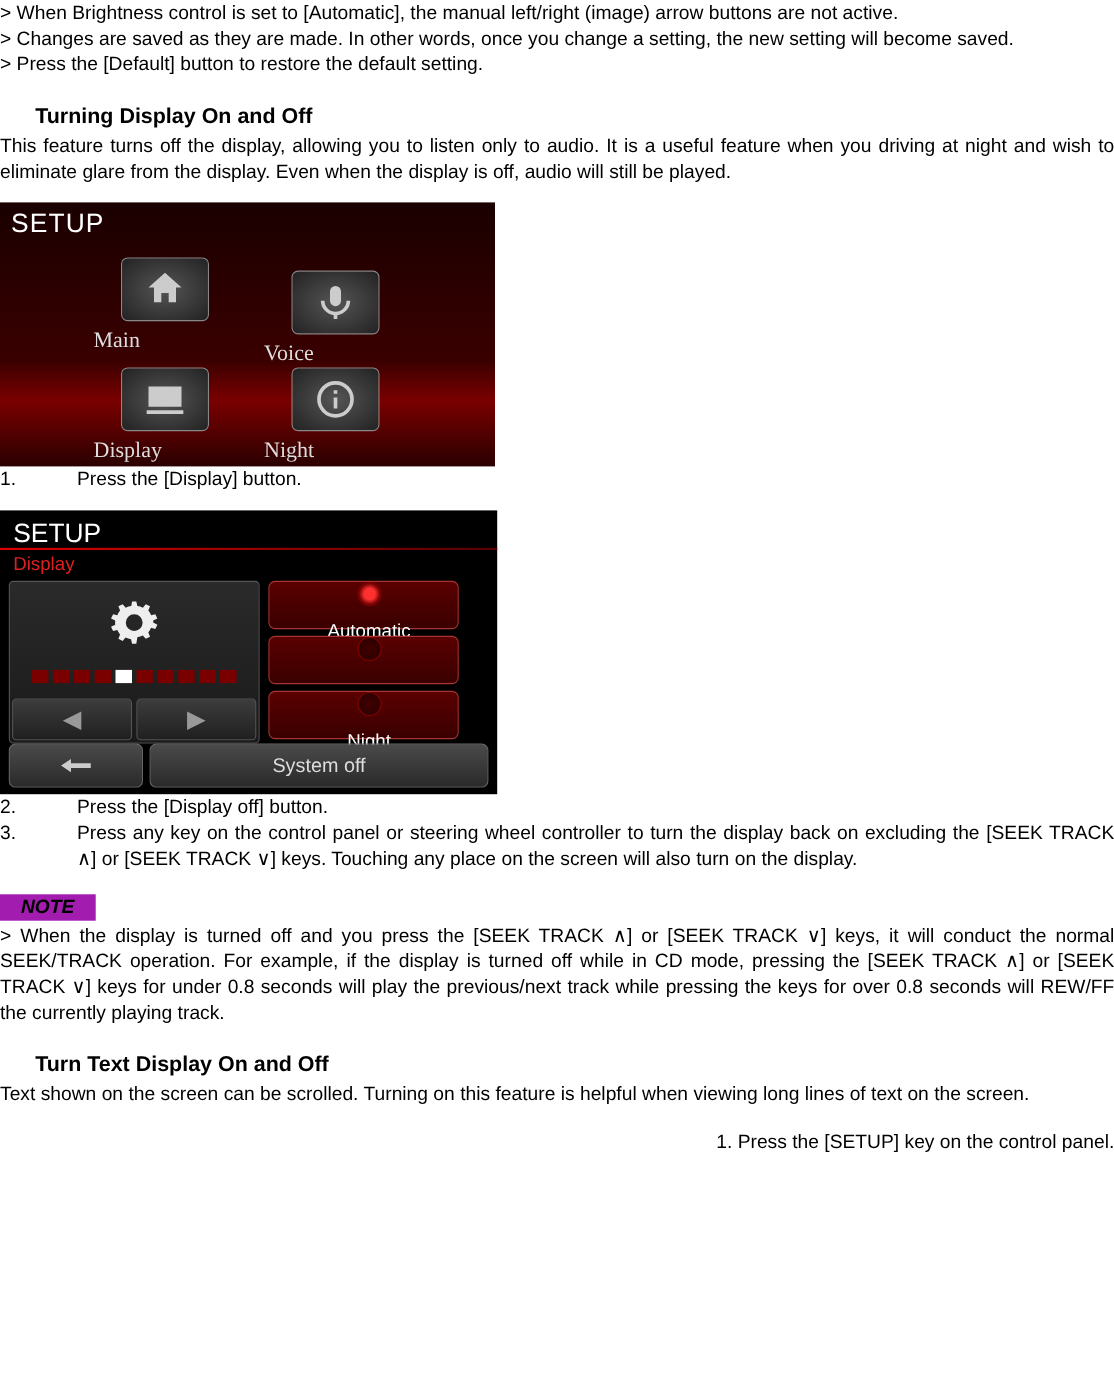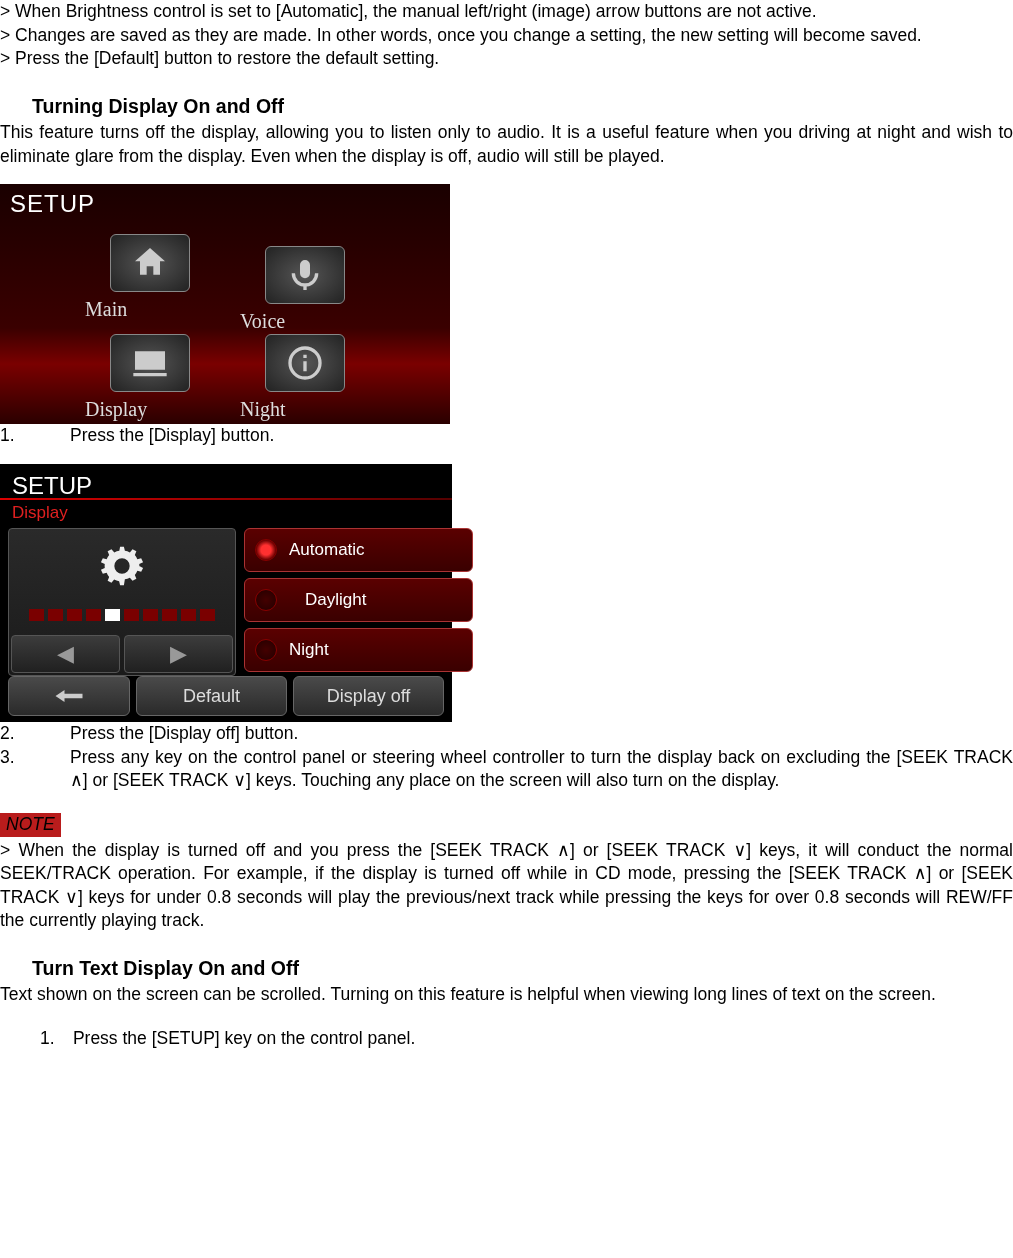--- a/index.html
+++ b/index.html
@@ -10,35 +10,35 @@
     padding: 0;
     width: 1013px;
     color: #000;
     background: #fff;
   }
   .page { width: 1013px; }
   .para { text-align: justify; margin: 0; }
   .gt { color: #000; }
   .heading { font-weight: bold; font-size: 19.5px; margin-top: 22px; margin-bottom: 2px; padding-left: 32px; }
   .note-label {
-    background: #b91c1c;
-    font-weight: normal;
+    background: #a21caf;
+    font-weight: bold;
     font-style: italic;
     display: inline-block;
-    padding: 0 6px;
+    padding: 0 19px;
     margin-top: 20px;
     margin-bottom: 2px;
   }
 
   
   .step { display: flex; }
   .step .num { width: 70px; flex: 0 0 70px; }
   .step .body { flex: 1; text-align: justify; }
 
-  .ol-step { margin-left: 40px; margin-top: 20px; }
+  .ol-step { margin-top: 20px; text-align: right; }
   .ol-step .num { display:inline-block; width: 28px; }
 
   
   .shot1 {
     width: 450px; height: 240px;
     background: linear-gradient(#1a0000, #3a0000 60%, #7a0000 75%, #2a0000 100%);
     position: relative;
     margin-top: 16px;
   }
   .shot1-title {
@@ -104,26 +104,27 @@
     display:flex;
   }
   .arrowbtn {
     flex:1; background: linear-gradient(#3c3c3c,#202020);
     border:1px solid #555; border-radius:4px; margin:2px;
     display:flex; align-items:center; justify-content:center;
     color:#999; font-size:22px;
   }
 
   .opt {
-    position:absolute; left: 244px; width: 229px; height: 44px;
+    position:absolute; left: 244px; width: 173px; height: 44px;
     background: linear-gradient(#5a0000,#3a0000);
     border:1px solid #a33; border-radius:6px;
     color:#fff; font-family: Arial, sans-serif; font-size:17px;
     display:flex; align-items:center; padding-left:10px; gap:12px;
     box-sizing:border-box;
+    flex-direction:column;
   }
   .radio {
     width:20px; height:20px; border-radius:50%;
     background: radial-gradient(#400,#200);
     border:1px solid #800;
     flex: 0 0 20px;
   }
   .radio.on {
     background: radial-gradient(#ff3030 35%, #600 70%);
   }
@@ -245,22 +246,21 @@
       <div class="radio"></div>
       <span>Night</span>
     </div>
 
     <div class="bottombar">
       <div class="bbtn back">
         <svg viewBox="0 0 40 20">
             <path d="M2 10 L14 2 L14 7 L38 7 L38 13 L14 13 L14 18 Z"></path>
           </svg>
       </div>
-      <div class="bbtn">Default</div>
-      <div class="bbtn">Display off</div>
+      <div class="bbtn">System off</div>
     </div>
   </div>
 
   <div class="step">
     <div class="num">2.</div>
     <div class="body">Press the [Display off] button.</div>
   </div>
   <div class="step">
     <div class="num">3.</div>
     <div class="body">Press any key on the control panel or steering wheel controller to turn the display back on excluding the [SEEK TRACK ∧] or [SEEK TRACK ∨] keys. Touching any place on the screen will also turn on the display.</div>

